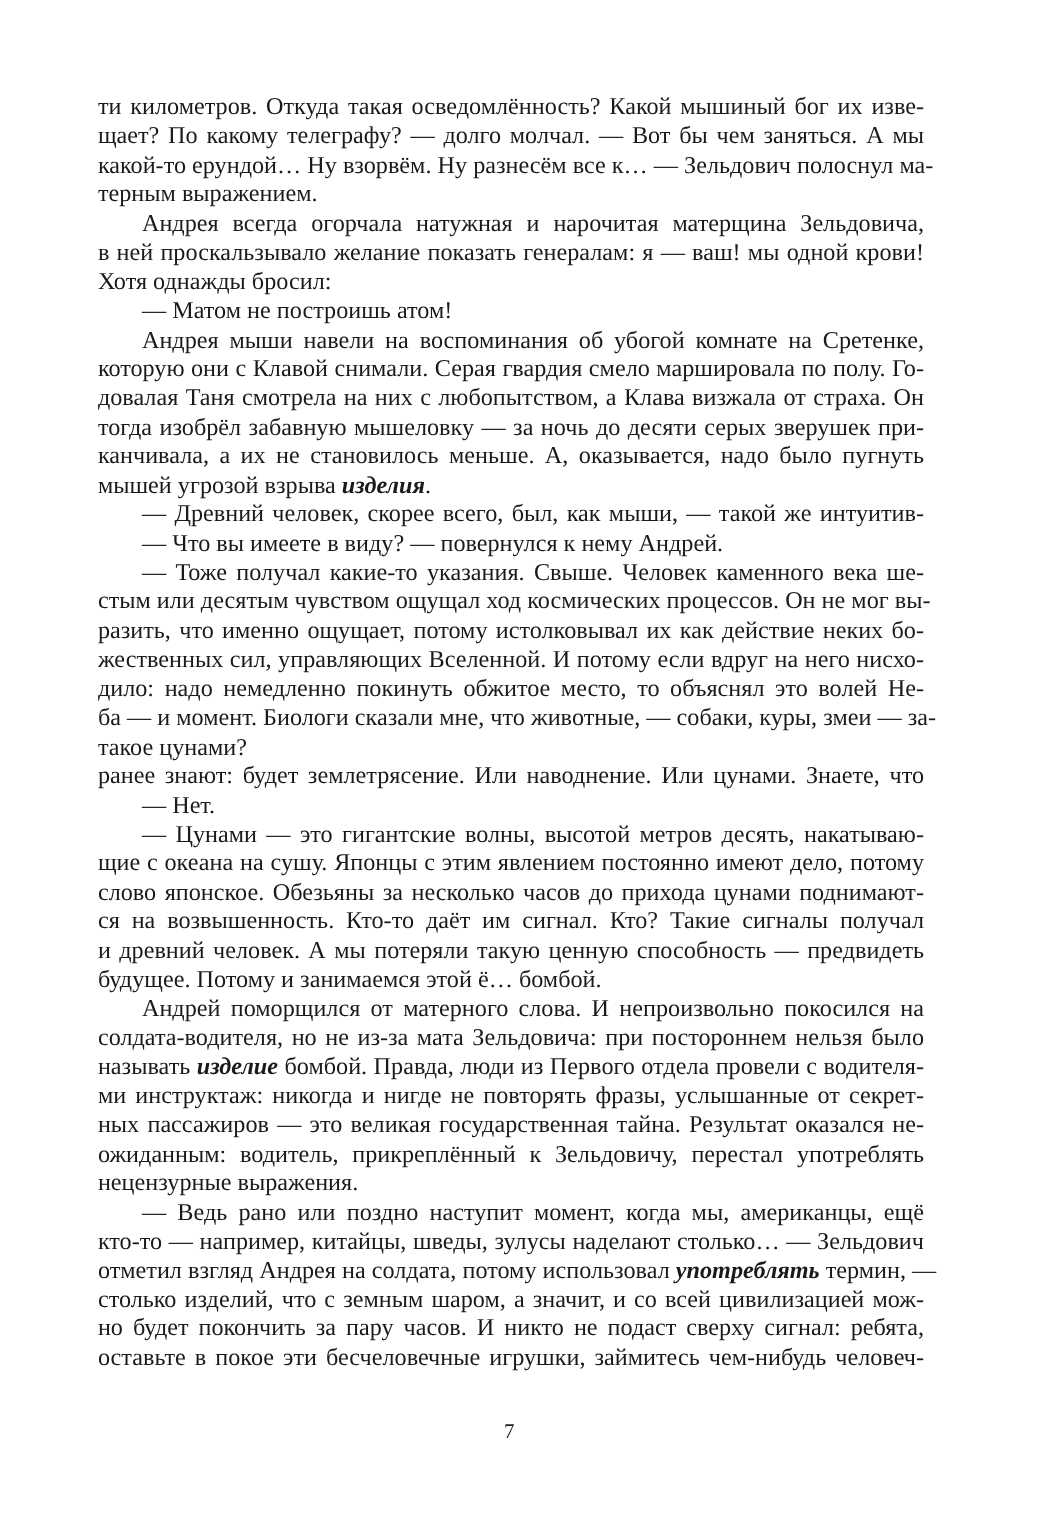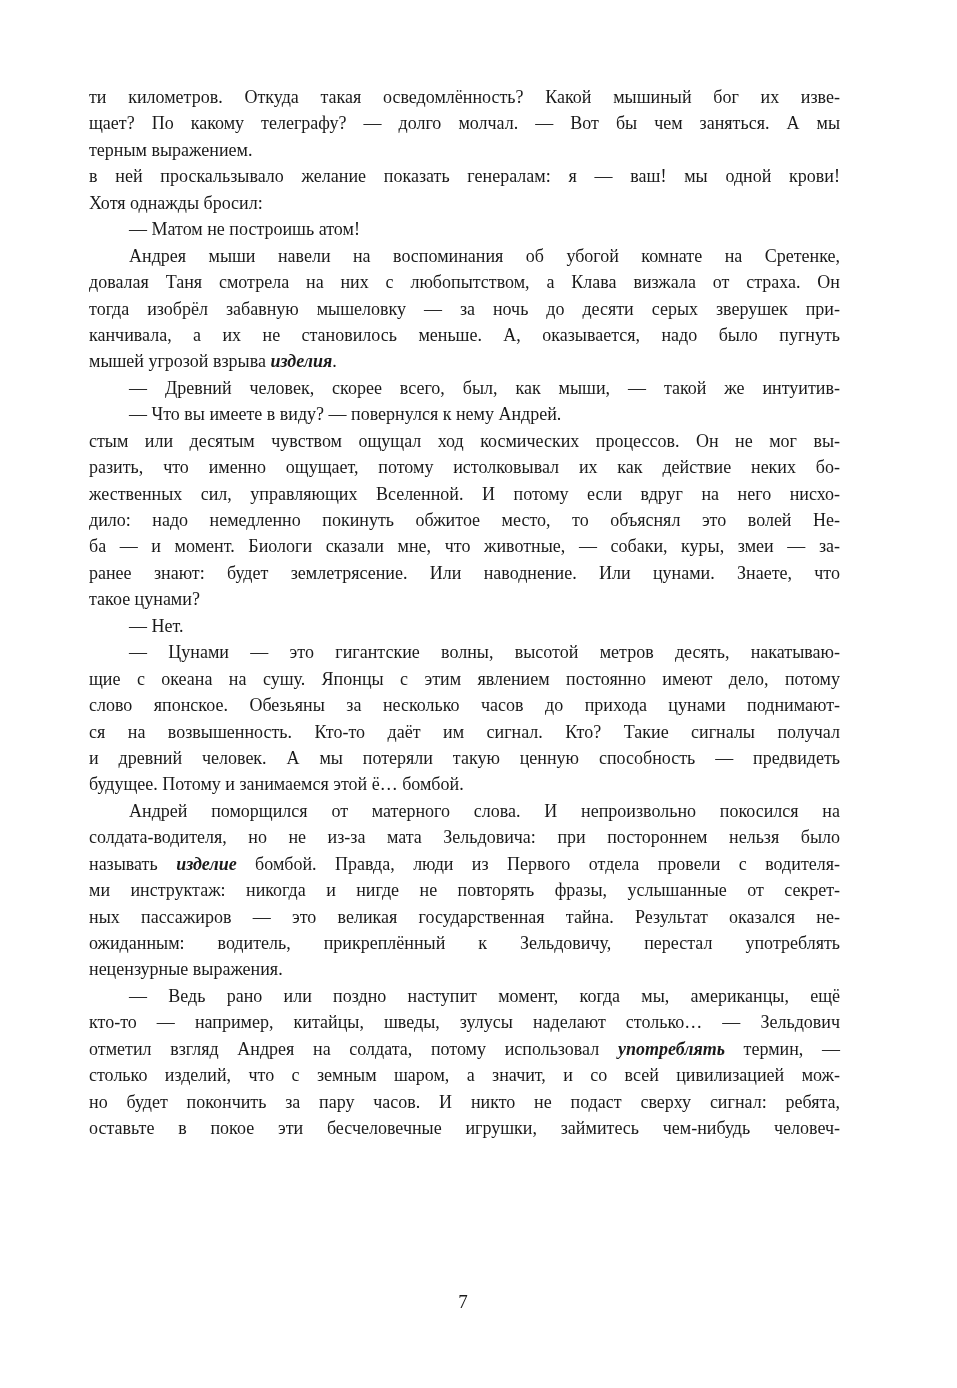--- a/index.html
+++ b/index.html
@@ -1,50 +1,54 @@
 <!DOCTYPE html>
 <html><head>
 <meta charset="utf-8">
 <style>
   html, body { margin: 0; padding: 0; background: #ffffff; }
   body { width: 957px; height: 1388px; position: relative; overflow: hidden; }
   .page { position: absolute; left: 89px; top: 84px; width: 751px;
-    font-family: "Liberation Serif", "DejaVu Serif", serif; font-size: 18px;
+    font-family: "Liberation Serif", "DejaVu Serif", serif; font-size: 22px;
     line-height: 26.45px; color: #1a1a1a; }
   .line { display: block; white-space: nowrap; text-align: justify; text-align-last: justify; height: 26.45px; }
   .line.last { text-align-last: left; }
   .line.indent { padding-left: 40px; }
   .page-number { position: absolute; top: 1291px; left: 0; width: 926px; text-align: center;
     font-family: "Liberation Serif", "DejaVu Serif", serif; font-size: 19px; color: #1a1a1a; }
   em { font-style: italic; font-weight: bold; }
 </style>
 </head>
 <body>
 
 <div class="page" id="page-body">
     <span class="line"><span>ти километров. Откуда такая осведомлённость? Какой мышиный бог их изве-</span></span>
     <span class="line"><span>щает? По какому телеграфу? — долго молчал. — Вот бы чем заняться. А мы</span></span>
+    <span class="line"><span>какой-то ерундой… Ну взорвём. Ну разнесём все к… — Зельдович полоснул ма-</span></span>
     <span class="line last"><span>терным выражением.</span></span>
+    <span class="line indent"><span>Андрея всегда огорчала натужная и нарочитая матерщина Зельдовича,</span></span>
     <span class="line"><span>в ней проскальзывало желание показать генералам: я — ваш! мы одной крови!</span></span>
     <span class="line last"><span>Хотя однажды бросил:</span></span>
     <span class="line indent last"><span>— Матом не построишь атом!</span></span>
     <span class="line indent"><span>Андрея мыши навели на воспоминания об убогой комнате на Сретенке,</span></span>
+    <span class="line"><span>которую они с Клавой снимали. Серая гвардия смело маршировала по полу. Го-</span></span>
     <span class="line"><span>довалая Таня смотрела на них с любопытством, а Клава визжала от страха. Он</span></span>
     <span class="line"><span>тогда изобрёл забавную мышеловку — за ночь до десяти серых зверушек при-</span></span>
     <span class="line"><span>канчивала, а их не становилось меньше. А, оказывается, надо было пугнуть</span></span>
     <span class="line last"><span>мышей угрозой взрыва </span><em>изделия</em><span>.</span></span>
     <span class="line indent"><span>— Древний человек, скорее всего, был, как мыши, — такой же интуитив-</span></span>
     <span class="line indent last"><span>— Что вы имеете в виду? — повернулся к нему Андрей.</span></span>
+    <span class="line indent"><span>— Тоже получал какие-то указания. Свыше. Человек каменного века ше-</span></span>
     <span class="line"><span>стым или десятым чувством ощущал ход космических процессов. Он не мог вы-</span></span>
     <span class="line"><span>разить, что именно ощущает, потому истолковывал их как действие неких бо-</span></span>
     <span class="line"><span>жественных сил, управляющих Вселенной. И потому если вдруг на него нисхо-</span></span>
     <span class="line"><span>дило: надо немедленно покинуть обжитое место, то объяснял это волей Не-</span></span>
     <span class="line"><span>ба — и момент. Биологи сказали мне, что животные, — собаки, куры, змеи — за-</span></span>
+    <span class="line last"><span>такое цунами?</span></span>
     <span class="line"><span>ранее знают: будет землетрясение. Или наводнение. Или цунами. Знаете, что</span></span>
-    <span class="line last"><span>такое цунами?</span></span>
     <span class="line indent last"><span>— Нет.</span></span>
     <span class="line indent"><span>— Цунами — это гигантские волны, высотой метров десять, накатываю-</span></span>
     <span class="line"><span>щие с океана на сушу. Японцы с этим явлением постоянно имеют дело, потому</span></span>
     <span class="line"><span>слово японское. Обезьяны за несколько часов до прихода цунами поднимают-</span></span>
     <span class="line"><span>ся на возвышенность. Кто-то даёт им сигнал. Кто? Такие сигналы получал</span></span>
     <span class="line"><span>и древний человек. А мы потеряли такую ценную способность — предвидеть</span></span>
     <span class="line last"><span>будущее. Потому и занимаемся этой ё… бомбой.</span></span>
     <span class="line indent"><span>Андрей поморщился от матерного слова. И непроизвольно покосился на</span></span>
     <span class="line"><span>солдата-водителя, но не из-за мата Зельдовича: при постороннем нельзя было</span></span>
     <span class="line"><span>называть </span><em>изделие</em><span> бомбой. Правда, люди из Первого отдела провели с водителя-</span></span>

